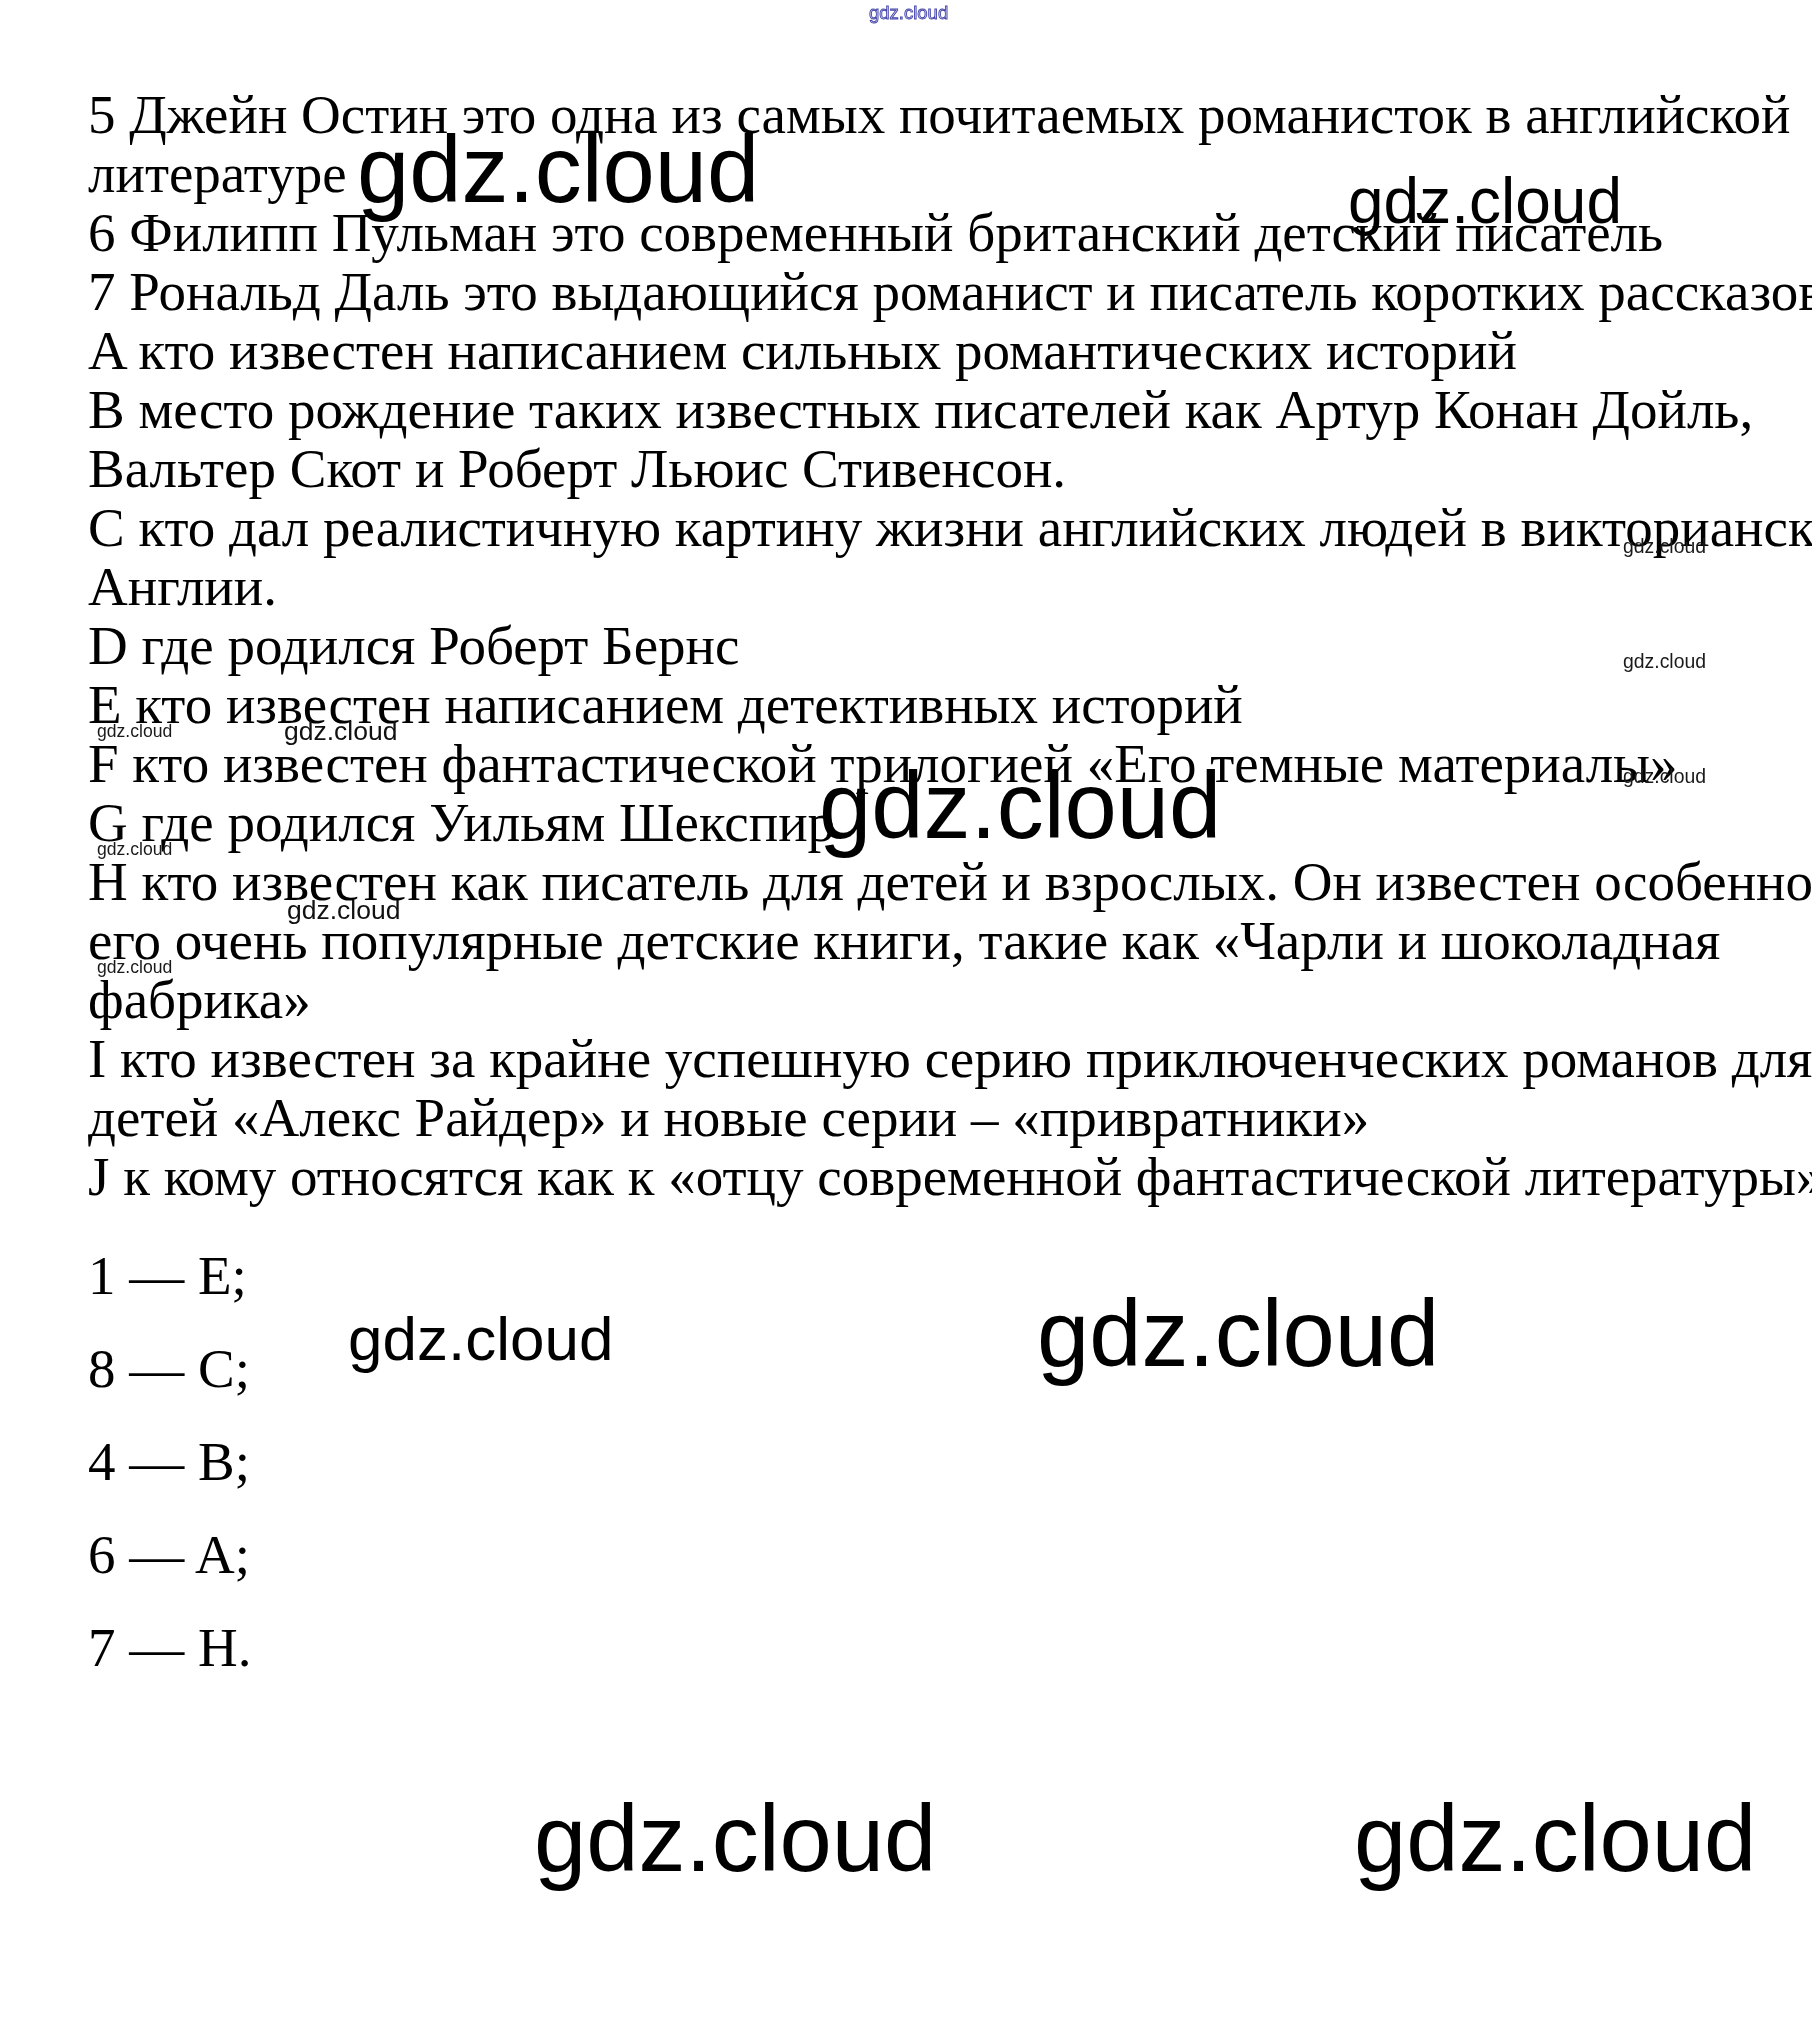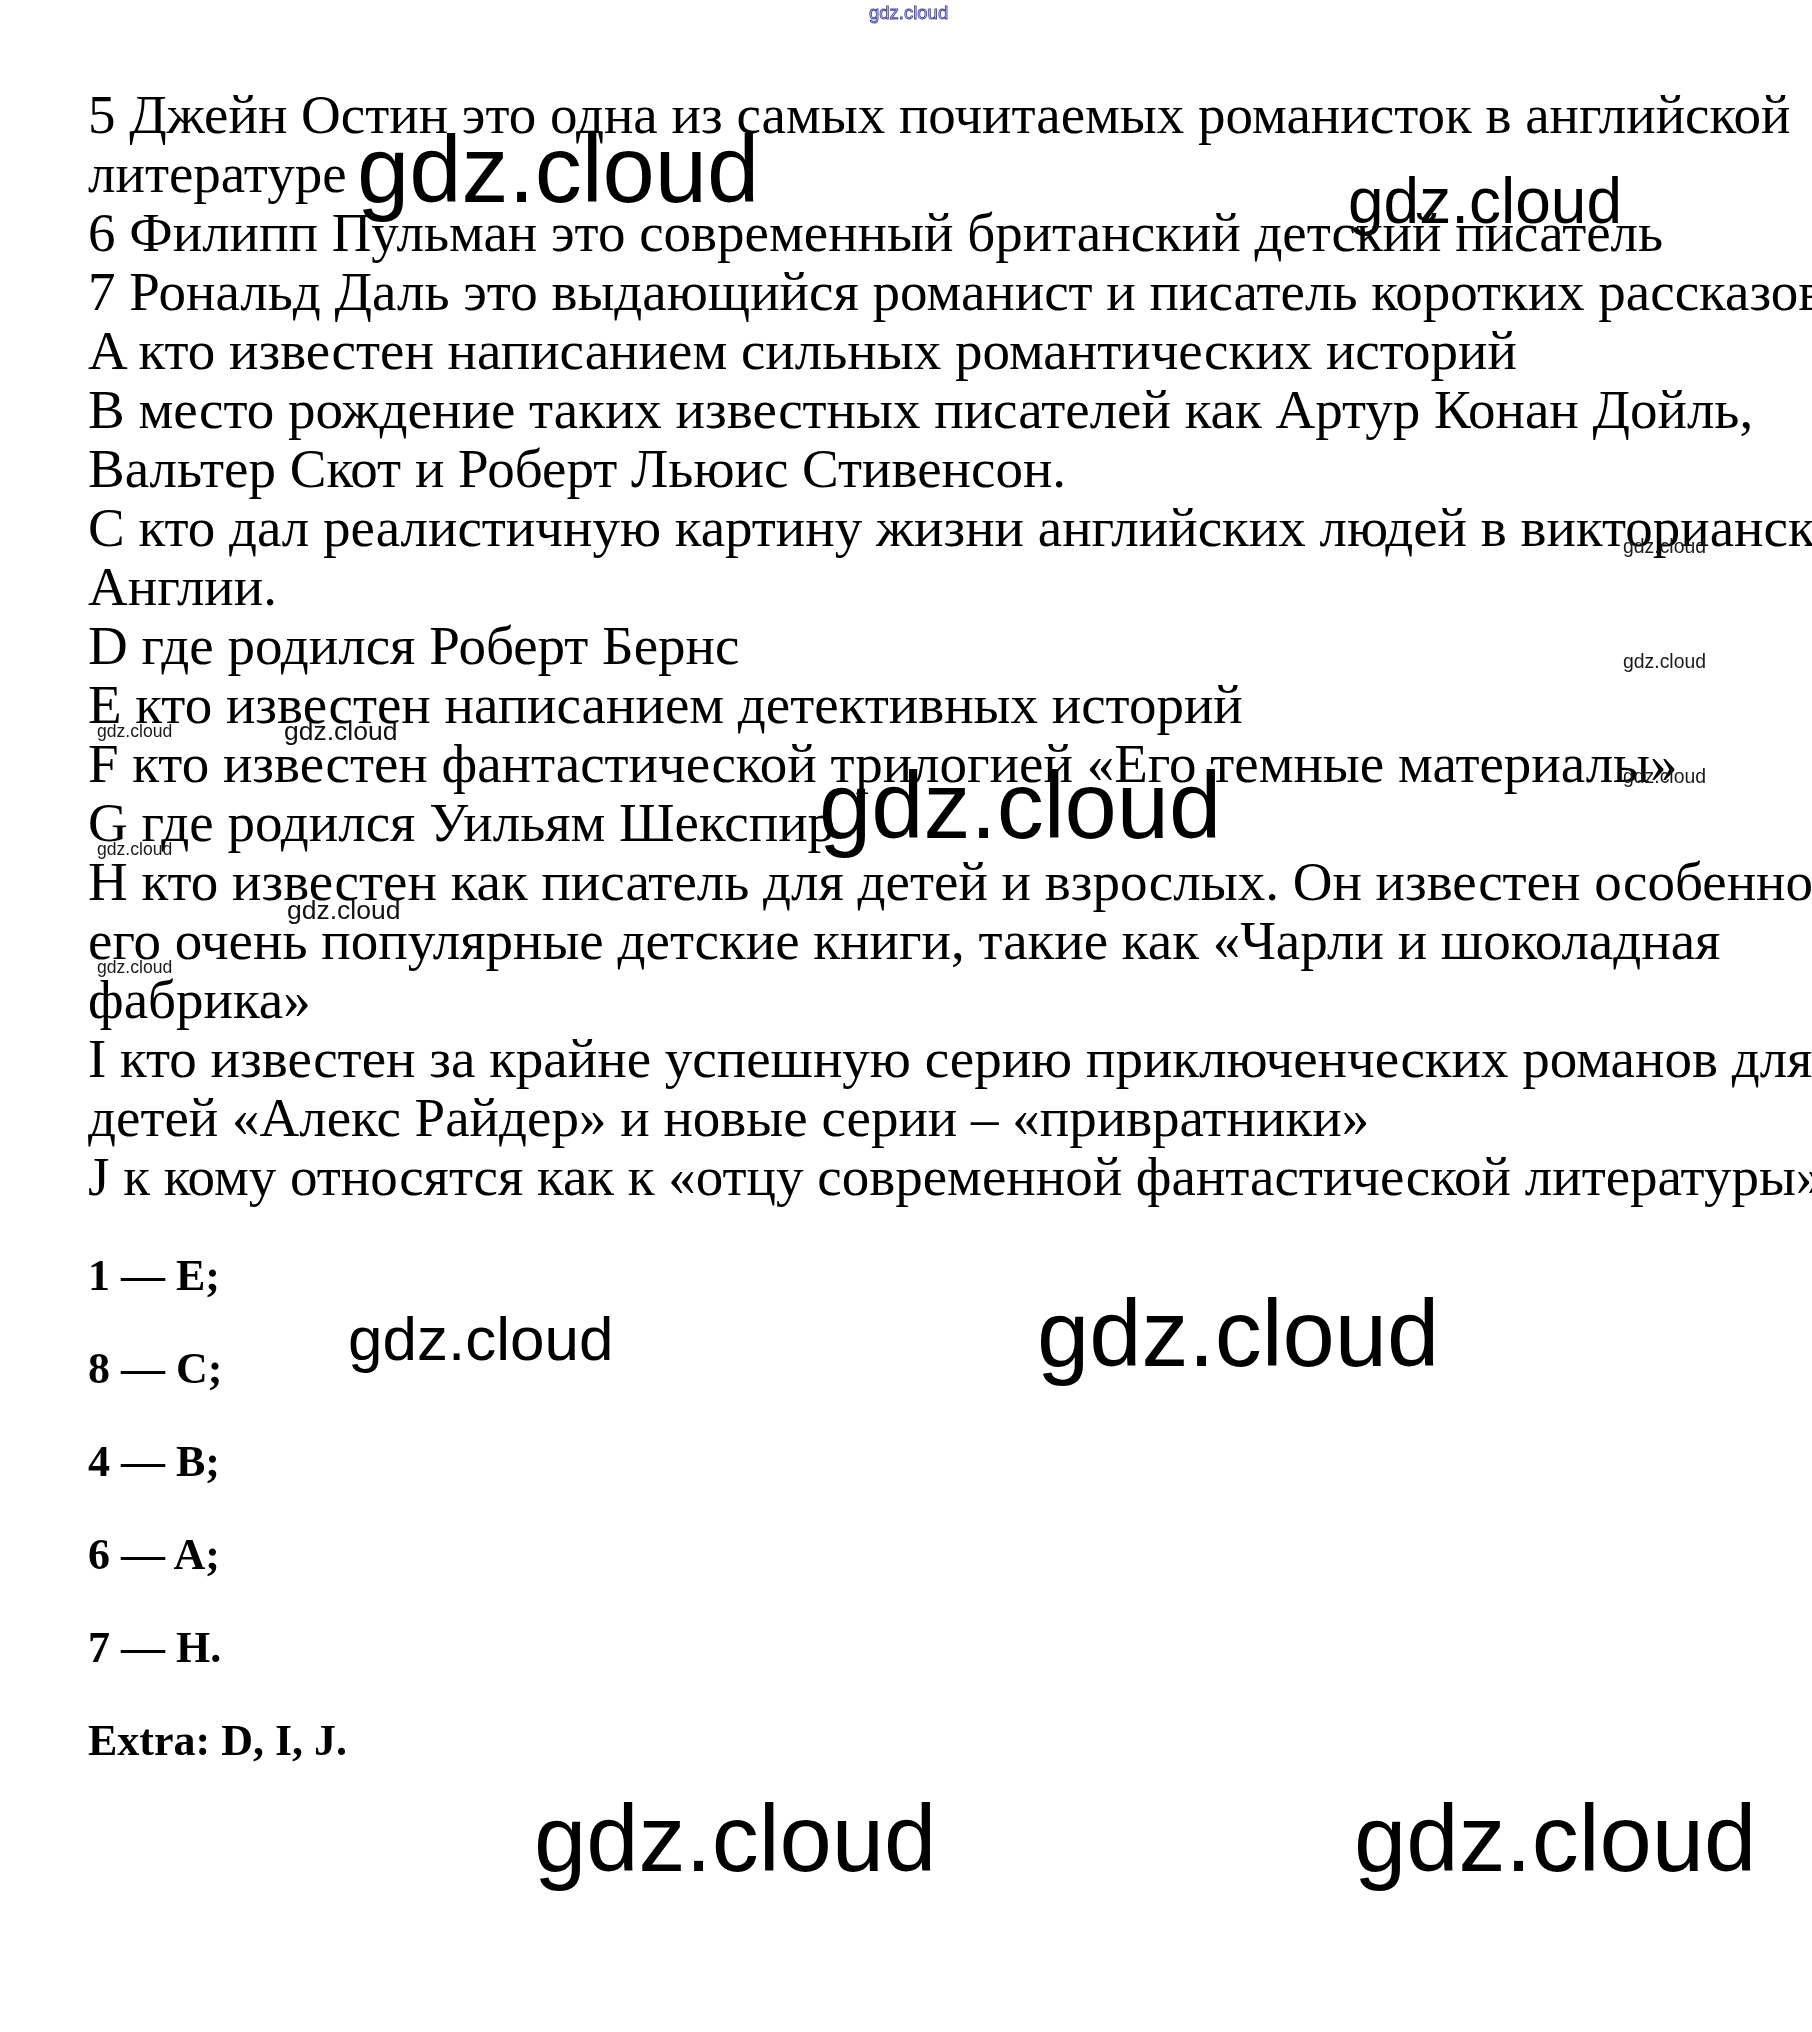--- a/index.html
+++ b/index.html
@@ -16,24 +16,23 @@
   .line {
     height:59px;
     line-height:59px;
     font-size:55px;
     white-space:nowrap;
   }
   .answers { position:absolute; left:88px; top:1246px; }
   .answer-line {
     height:59px;
     line-height:59px;
-    font-size:44px;
+    font-size:55px;
     margin-bottom:34px;
     white-space:nowrap;
-    font-weight:bold;
   }
   .wm {
     position:absolute;
     font-family:Liberation Sans, sans-serif;
     line-height:1;
     white-space:nowrap;
     color:#000000;
   }
   .wm-big   { font-size:94px; }
   .wm-med   { font-size:64px;  }
@@ -73,21 +72,20 @@
     <div class="line">детей «Алекс Райдер» и новые серии – «привратники»</div>
     <div class="line">J к кому относятся как к «отцу современной фантастической литературы»</div>
   </div>
 
   <div class="answers">
     <div class="answer-line">1 — E;</div>
     <div class="answer-line">8 — C;</div>
     <div class="answer-line">4 — B;</div>
     <div class="answer-line">6 — A;</div>
     <div class="answer-line">7 — H.</div>
-    <div class="answer-line">Extra: D, I, J.</div>
   </div>
 
   <span class="wm wm-outline" style="left:869px; top:3.5px;">gdz.cloud</span>
 
   <span class="wm wm-big" style="left:357px; top:123px;">gdz.cloud</span>
 
   <span class="wm wm-med" style="left:1348px; top:169px;">gdz.cloud</span>
 
   <span class="wm wm-small" style="left:1623px; top:537px;">gdz.cloud</span>
 

